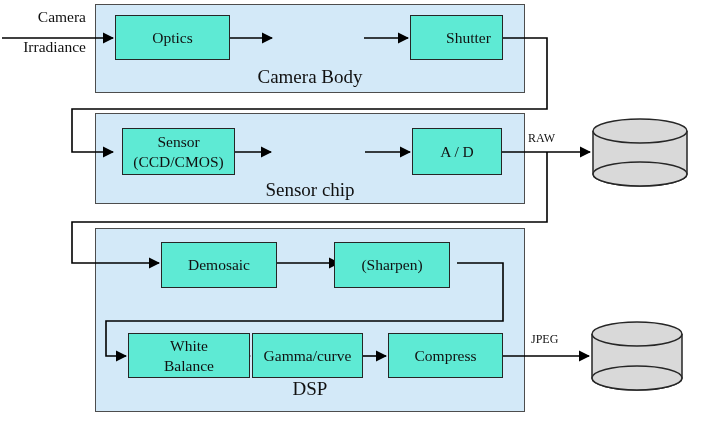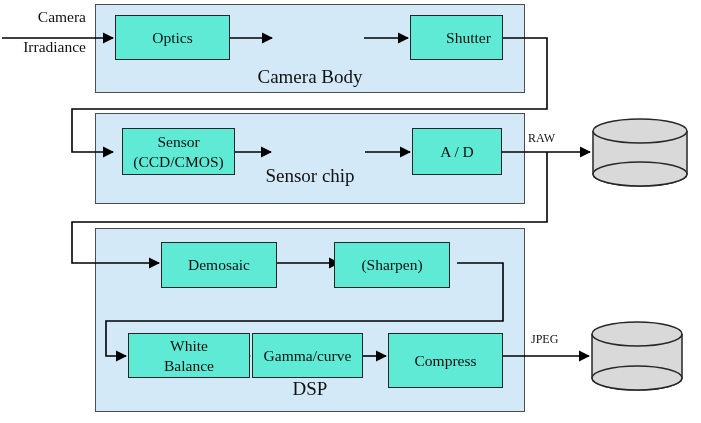--- a/index.html
+++ b/index.html
@@ -45,21 +45,21 @@
 </head>
 <body>
 
 <div class="canvas">
 
   <div class="group" style="left:95px;top:4px;width:430px;height:89px;">
     <div class="group-label" style="bottom:8px;">Camera Body</div>
   </div>
 
   <div class="group" style="left:95px;top:113px;width:430px;height:91px;">
-    <div class="group-label" style="bottom:20px;">Sensor chip</div>
+    <div class="group-label" style="bottom:6px;">Sensor chip</div>
   </div>
 
   <div class="group" style="left:95px;top:228px;width:430px;height:184px;">
     <div class="group-label" style="bottom:15px;">DSP</div>
   </div>
 
   <svg class="wires" viewBox="0 0 701 423">
     <defs>
       <marker id="arrowhead" viewBox="0 0 10 10" refX="9" refY="5" markerWidth="7" markerHeight="7" orient="auto">
         <path d="M0,0 L10,5 L0,10 Z" fill="#000"></path>
@@ -98,20 +98,20 @@
 
   <div class="node" style="left:115px;top:128px;width:113px;height:47px;margin-left:7px;">Sensor
 (CCD/CMOS)</div>
   <div class="node" style="left:412px;top:128px;width:90px;height:47px;">A / D</div>
 
   <div class="node" style="left:161px;top:242px;width:116px;height:46px;">Demosaic</div>
   <div class="node" style="left:334px;top:242px;width:116px;height:46px;">(Sharpen)</div>
   <div class="node" style="left:128px;top:333px;width:122px;height:45px;">White
 Balance</div>
   <div class="node" style="left:252px;top:333px;width:111px;height:45px;">Gamma/curve</div>
-  <div class="node" style="left:388px;top:333px;width:115px;height:55px;">Compress</div>
+  <div class="node" style="left:388px;top:333px;width:115px;height:45px;">Compress</div>
 
   <div class="input-label" style="left:2px;top:2px;width:84px;">Camera
 Irradiance</div>
   <div class="side-label" style="left:528px;top:130px;">RAW</div>
   <div class="side-label" style="left:531px;top:331px;">JPEG</div>
 
 </div>
 
 </body></html>

